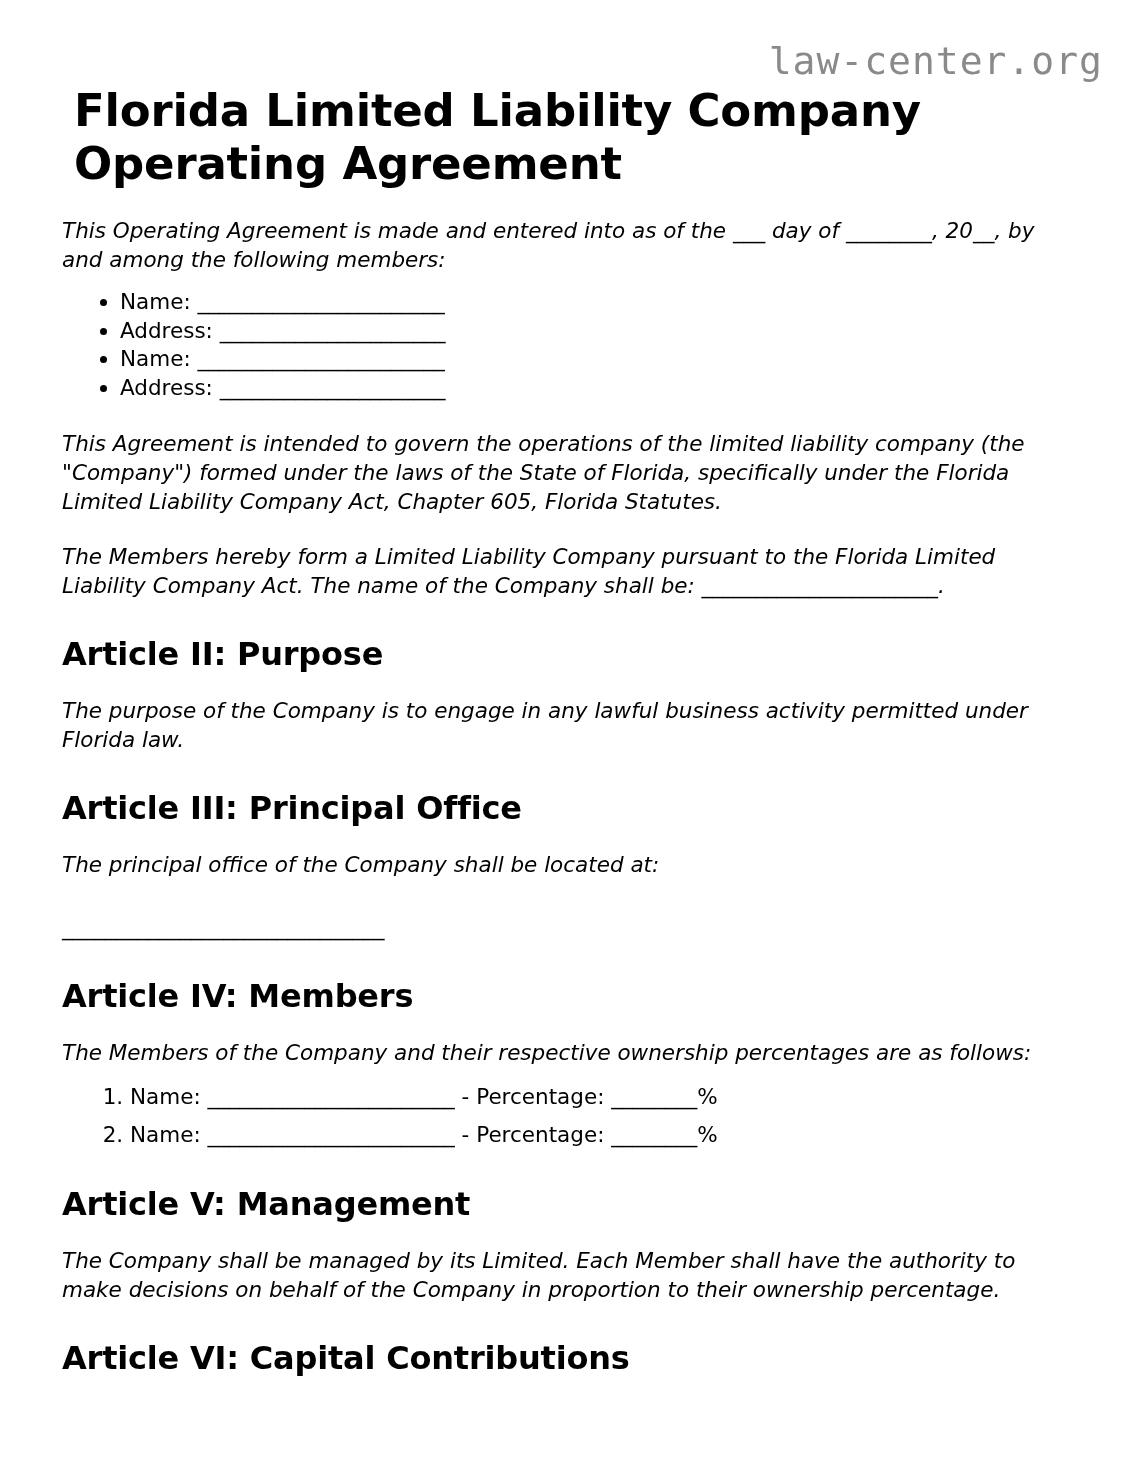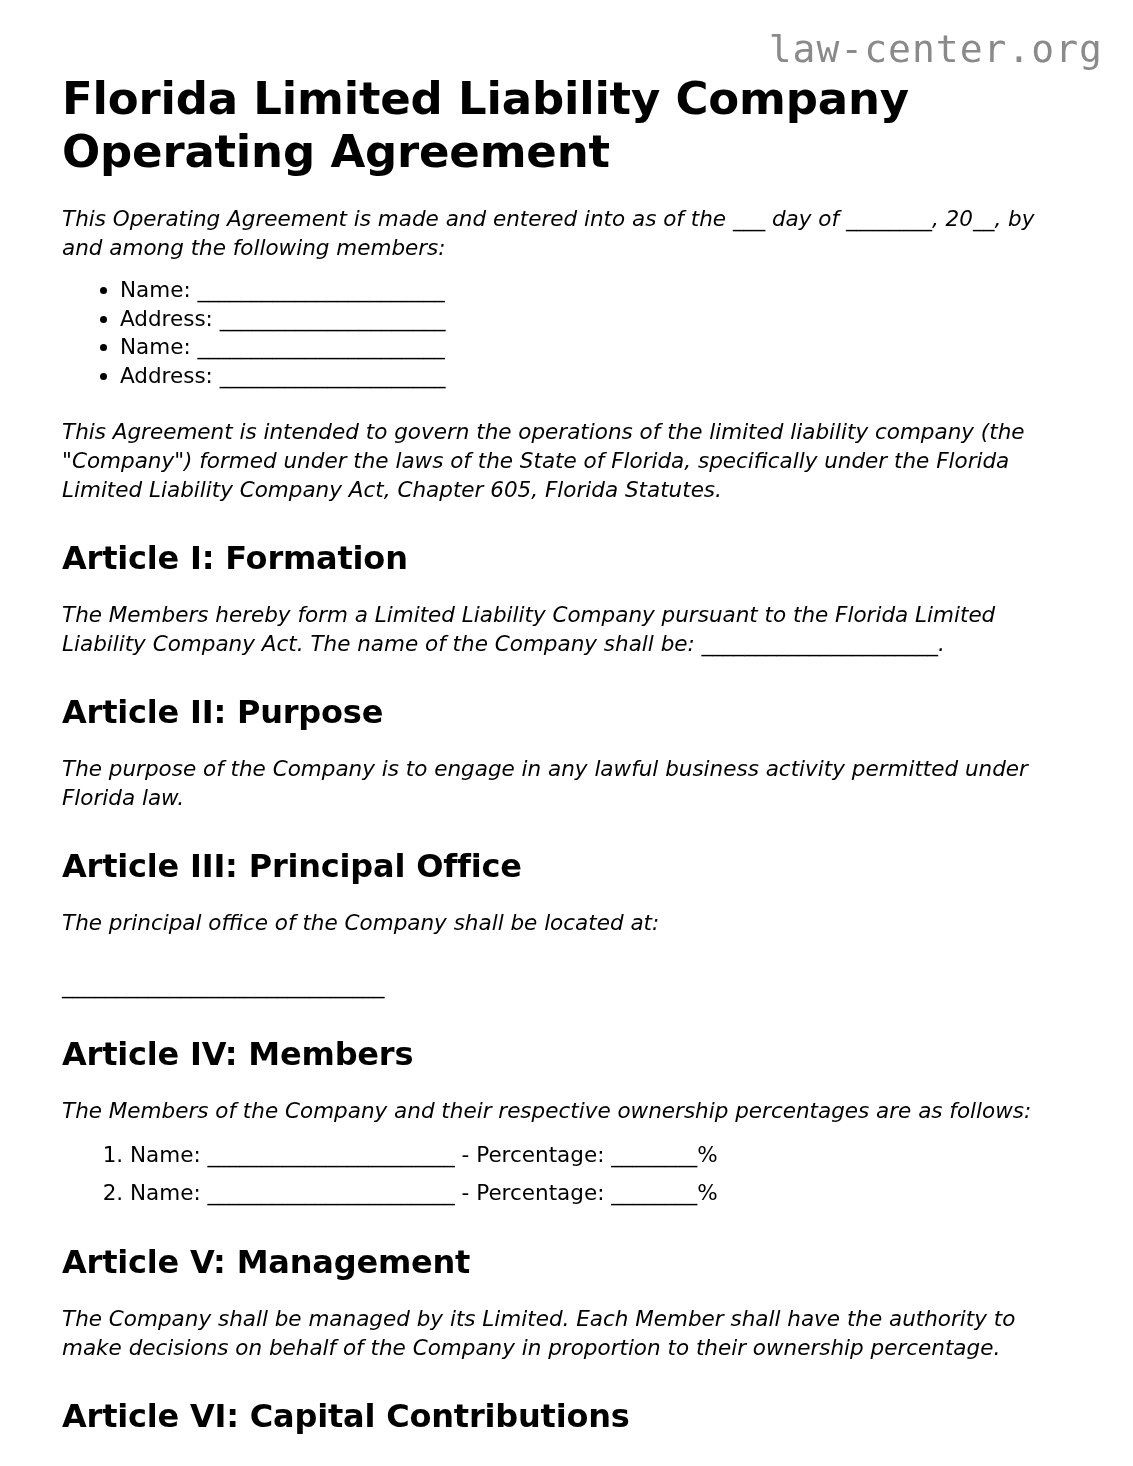--- a/index.html
+++ b/index.html
@@ -35,21 +35,21 @@
     font-size: 38px;
     letter-spacing: 1px;
     color: #8a8a8a;
     line-height: 1;
     white-space: nowrap;
     user-select: none;
   }
 
   
   .doc-title {
-    margin: 0;
+    margin: 12px;
     padding-top: 72px;
     font-size: 45px;
     font-weight: bold;
     line-height: 1.18;
     letter-spacing: -0.2px;
     max-width: 900px;
   }
 
   
   p.body-text {
@@ -123,21 +123,20 @@
 
   <ul class="member-list">
     <li>Name: _______________________</li>
     <li>Address: _____________________</li>
     <li>Name: _______________________</li>
     <li>Address: _____________________</li>
   </ul>
 
   <p class="body-text">This Agreement is intended to govern the operations of the limited liability company (the "Company") formed under the laws of the State of Florida, specifically under the Florida Limited Liability Company Act, Chapter 605, Florida Statutes.</p>
 
-  <h2 class="article-heading">Article I: Formation</h2>
   <p class="body-text">The Members hereby form a Limited Liability Company pursuant to the Florida Limited Liability Company Act. The name of the Company shall be: ______________________.</p>
 
   <h2 class="article-heading">Article II: Purpose</h2>
   <p class="body-text">The purpose of the Company is to engage in any lawful business activity permitted under Florida law.</p>
 
   <h2 class="article-heading">Article III: Principal Office</h2>
   <p class="body-text">The principal office of the Company shall be located at:</p>
   <div class="blank-line-row">
     <span class="blank-long">______________________________</span>
   </div>

